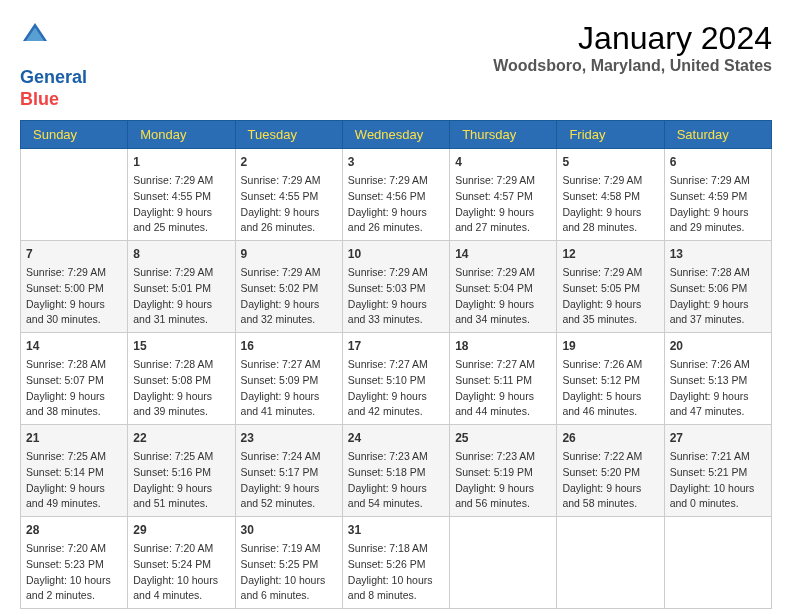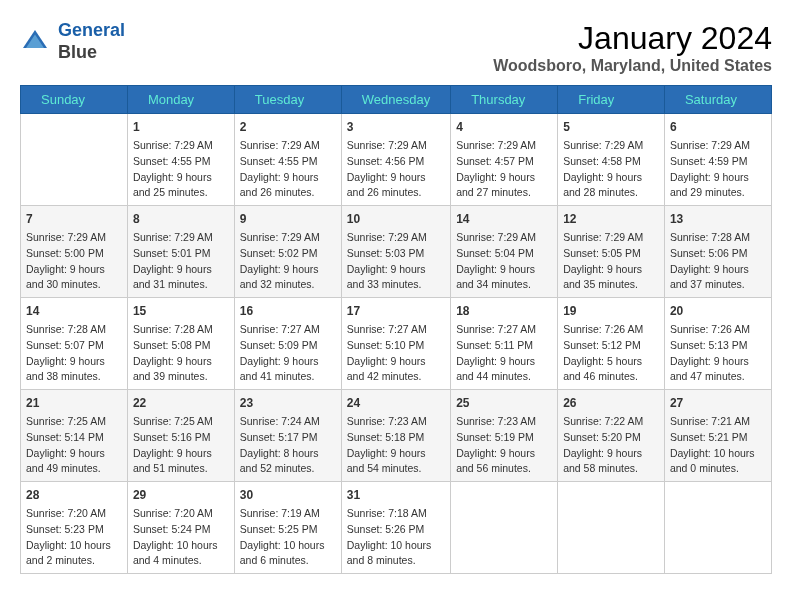--- a/index.html
+++ b/index.html
@@ -11,22 +11,23 @@
       padding: 20px;
     }
     .header {
       display: flex;
       justify-content: space-between;
       align-items: flex-start;
       margin-bottom: 10px;
     }
     .logo {
       display: flex;
-      align-items: center;
-      gap: 8px;
+      align-items: flex-start;
+      gap: 17px;
+      flex-direction: column;
     }
     .logo-text {
       font-size: 18px;
       font-weight: bold;
       color: #333;
       line-height: 1.2;
     }
     .logo-text span {
       color: #1a5fa8;
     }
@@ -47,22 +48,22 @@
       font-weight: bold;
       color: #555;
     }
     table {
       width: 100%;
       border-collapse: collapse;
       font-size: 11px;
     }
     thead tr th {
       background-color: #2a6db5;
-      color: #5eead4;
-      padding: 6px 20px;
+      color: #fde047;
+      padding: 6px 12px;
       text-align: left;
       font-size: 13px;
       font-weight: normal;
       border: 1px solid #1a5a99;
     }
     tbody tr td {
       border: 1px solid #ccc;
       vertical-align: top;
       padding: 4px 5px;
       width: 14.28%;
@@ -92,21 +93,21 @@
 <body>
 
 <div class="header">
   <div class="logo">
     <svg class="logo-icon" viewBox="0 0 40 40">
       <polygon points="20,4 36,28 4,28" fill="#2a6db5"></polygon>
       <polygon points="20,10 32,28 8,28" fill="#5a9fd4"></polygon>
     </svg>
     <div class="logo-text">
       <div><span>General</span></div>
-      <div><span style="color:#404040;font-weight:bold;">Blue</span></div>
+      <div><span style="color:#ef4444;font-weight:bold;">Blue</span></div>
     </div>
   </div>
   <div class="title-block">
     <h1>January 2024</h1>
     <h2>Woodsboro, Maryland, United States</h2>
   </div>
 </div>
 
 <table>
   <thead>
@@ -303,21 +304,21 @@
           <span>Sunrise: 7:25 AM</span><br>
           <span>Sunset: 5:16 PM</span><br>
           <span>Daylight: 9 hours and 51 minutes.</span>
         </div>
         </td>
         <td>
           <span class="day-num">23</span>
         <div class="day-info">
           <span>Sunrise: 7:24 AM</span><br>
           <span>Sunset: 5:17 PM</span><br>
-          <span>Daylight: 8 hours and 52 minutes.</span>
+          <span>Daylight: 9 hours and 52 minutes.</span>
         </div>
         </td>
         <td>
           <span class="day-num">24</span>
         <div class="day-info">
           <span>Sunrise: 7:23 AM</span><br>
           <span>Sunset: 5:18 PM</span><br>
           <span>Daylight: 9 hours and 54 minutes.</span>
         </div>
         </td>

